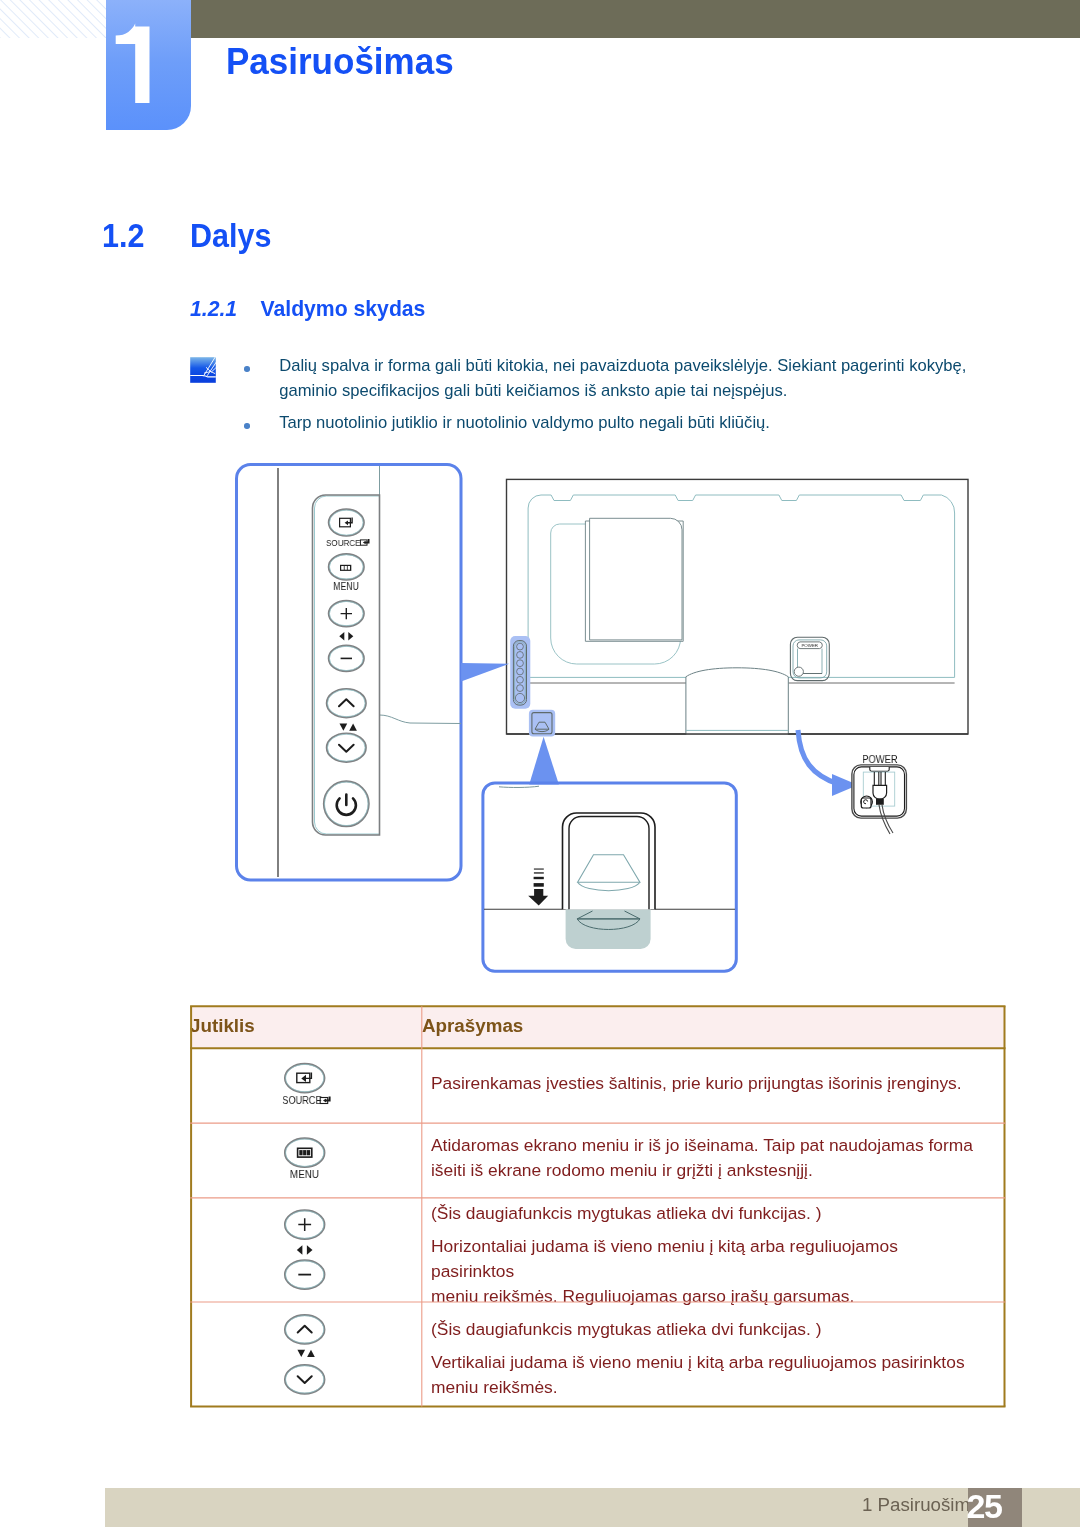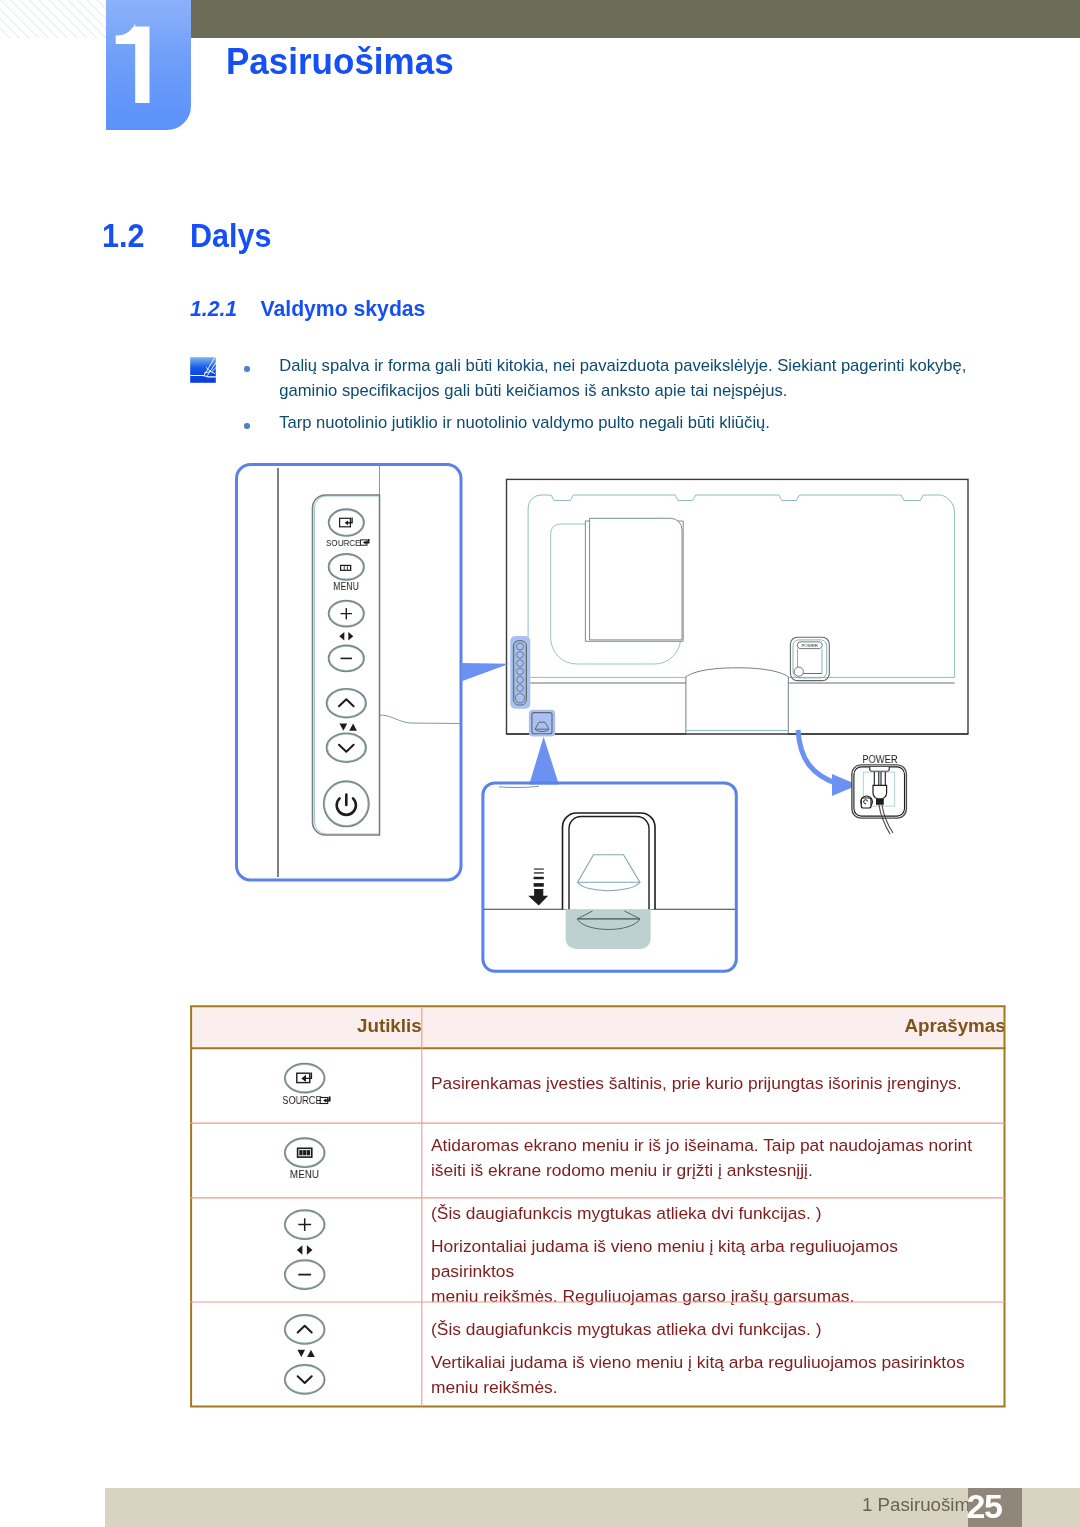--- a/index.html
+++ b/index.html
@@ -50,21 +50,21 @@
   .tl{fill:none;stroke:#8fc3c8;stroke-width:0.7}
   .tl2{fill:none;stroke:#7d9ca0;stroke-width:1}
   .gy{fill:none;stroke:#808284;stroke-width:1.9}
   .lbl{font-family:"Liberation Sans",sans-serif;fill:#1d1d1d;will-change:transform;}
   
   .tbl { position:absolute; left:190.1px; top:1006.3px; width:815.4px; height:400.3px;
      border-collapse:collapse; table-layout:fixed; }
   .tbl td, .tbl th { border:0; padding:0; vertical-align:top; }
   .tbl .c1 { width:231.7px; }
   .thead-row { height:41.9px; background:#fbeeee; }
-  .thead-row th { font-size:18.8px; font-weight:bold; color:#7d5419; text-align:right;
+  .thead-row th { font-size:18.8px; font-weight:bold; color:#7d5419; text-align:left;
      will-change:transform; padding-top:9px; vertical-align:top; }
   .tbl td.txt { padding-left:9.2px; padding-right:22px; font-size:17.4px; color:#7f1d1d;
      line-height:25.2px; will-change:transform; }
   .tbl-lines { position:absolute; left:0; top:0; width:1080px; height:1527px; }
   
   .footer-bar { position:absolute; left:105px; top:1488.3px; width:975px; height:39px; background:#d9d4c1; }
   .footer-text { will-change:transform; position:absolute; left:825.5px; top:1493.6px; font-size:18.7px; color:#6b6253; font-weight:normal;margin-left:36px;}
   .footer-page { will-change:transform; position:absolute; left:968px; top:1488.3px; width:54.2px; height:39px; background:#90867a;
      color:#fff; font-size:34px; font-weight:bold; text-align:left; line-height:36px; letter-spacing:-1.5px; text-indent:-1.5px;}
 </style>
@@ -304,21 +304,21 @@
   </tr>
   <tr style="height:74.9px">
     <td class="c1"></td>
     <td class="txt" style="padding-top:22.5px">
       <div>Pasirenkamas įvesties šaltinis, prie kurio prijungtas išorinis įrenginys.</div>
     </td>
   </tr>
   <tr style="height:74.8px">
     <td class="c1"></td>
     <td class="txt" style="padding-top:9.5px">
-      <div>Atidaromas ekrano meniu ir iš jo išeinama. Taip pat naudojamas norint</div>
+      <div>Atidaromas ekrano meniu ir iš jo išeinama. Taip pat naudojamas forma</div>
       <div>išeiti iš ekrane rodomo meniu ir grįžti į ankstesnįjį.</div>
     </td>
   </tr>
   <tr style="height:104.1px">
     <td class="c1"></td>
     <td class="txt" style="padding-top:2.7px">
       <div>(Šis daugiafunkcis mygtukas atlieka dvi funkcijas. )</div>
       <div style="height:8px"></div>
       <div>Horizontaliai judama iš vieno meniu į kitą arba reguliuojamos pasirinktos</div>
       <div>meniu reikšmės. Reguliuojamas garso įrašų garsumas.</div>

